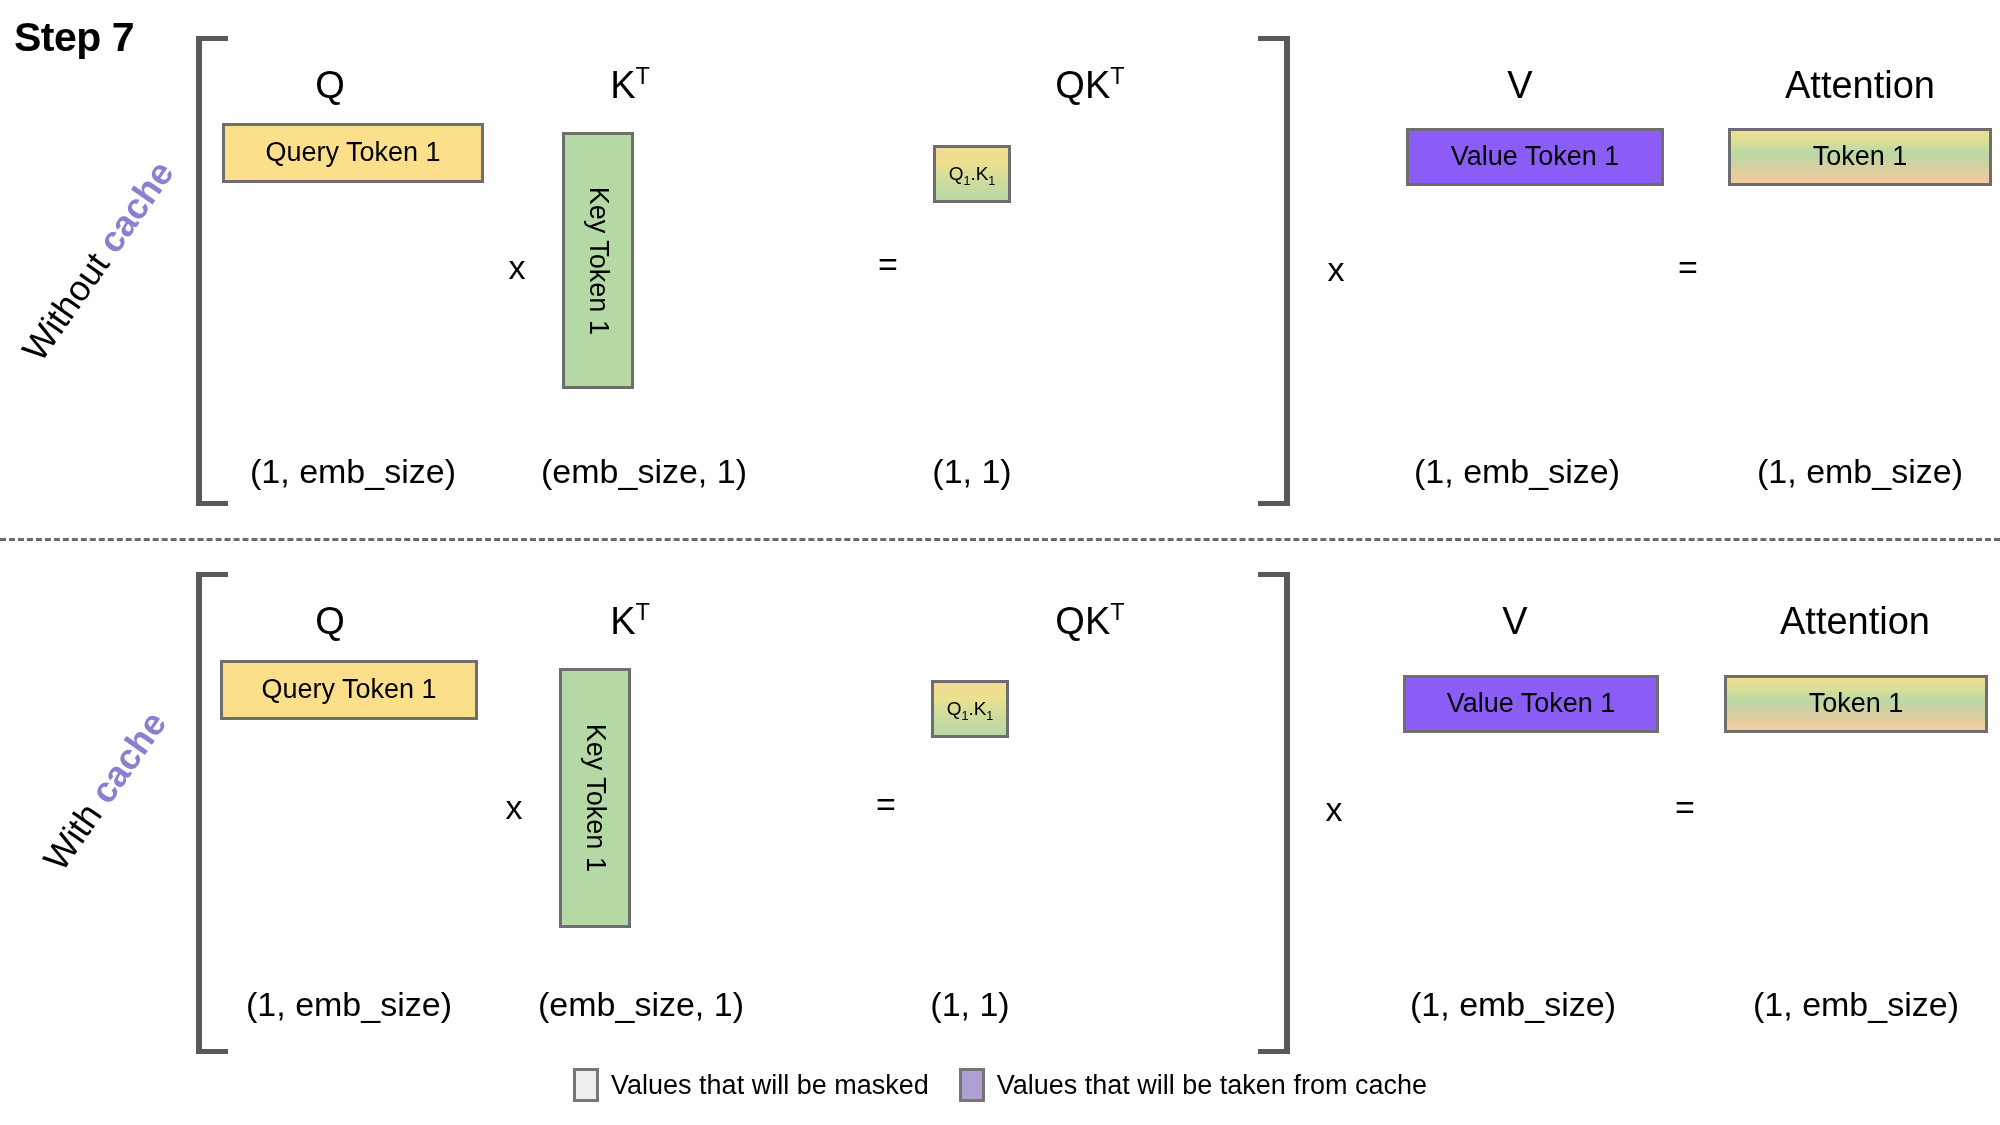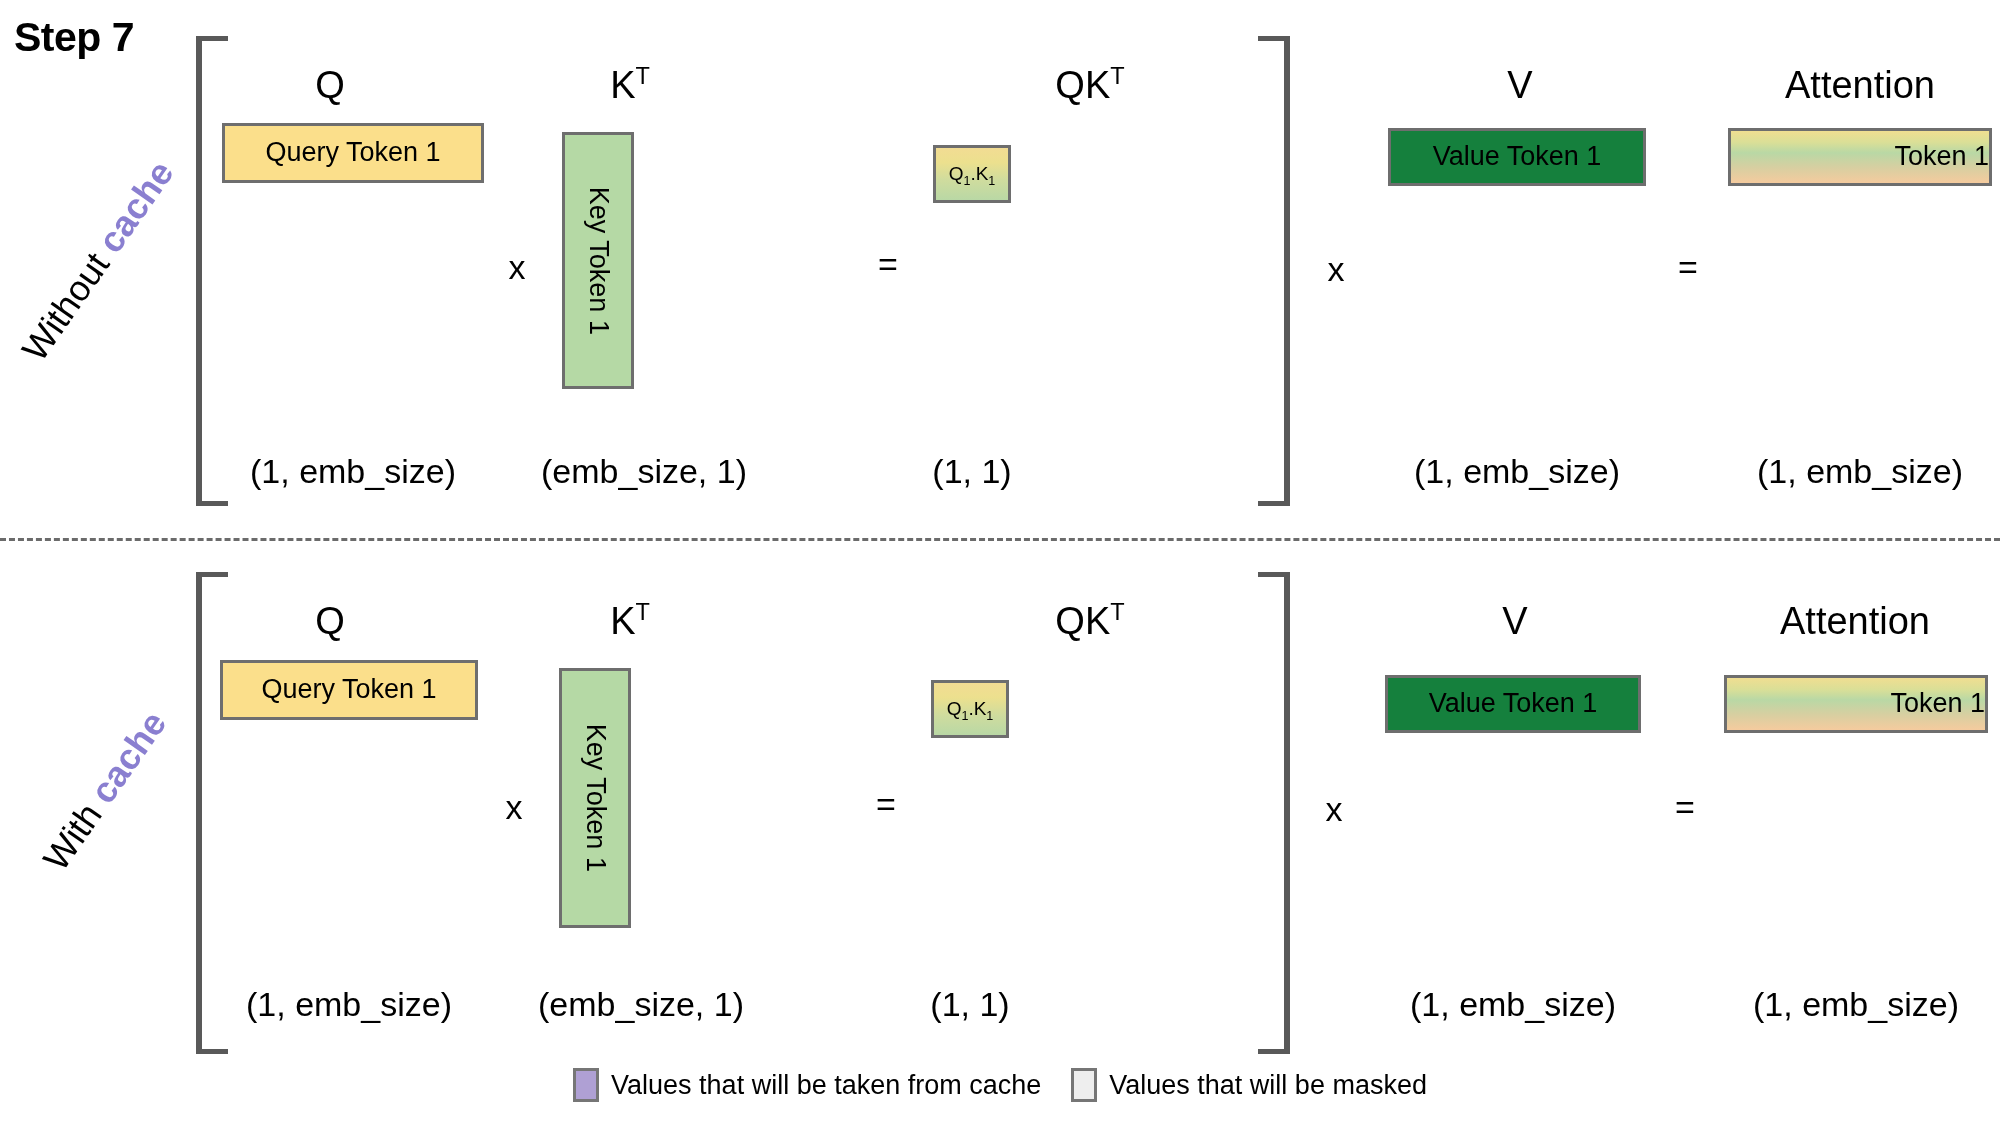--- a/index.html
+++ b/index.html
@@ -71,28 +71,27 @@
     box-sizing: border-box;
     display: flex;
     align-items: center;
     justify-content: center;
     font-size: 27px;
     text-align: center;
     line-height: 1.1;
   }
   .box.yellow { background: #fbdf8b; }
   .box.green  { background: #b5d9a5; }
-  .box.orange { background: #15803d; }
+  .box.orange { background: #8b5cf6; margin-left: 18px; }
   .box.grad-qk {
     background: linear-gradient(to bottom, #f2dc93 0%, #ece08e 28%, #cfdc9e 62%, #b9d8a5 100%);
     font-size: 19px;
   }
   .box.grad-attn {
     background: linear-gradient(to bottom, #f0de91 0%, #dadf97 22%, #b9d8a5 42%, #d7cfa1 70%, #f5cb9e 100%);
-    justify-content: flex-end;
   }
   .box .vtext {
     transform: rotate(90deg);
     transform-origin: 50% 50%;
     white-space: nowrap;
     font-size: 27px;
   }
   .box .sub {
     font-size: 0.66em;
     vertical-align: sub;
@@ -265,22 +264,22 @@
 
     <div class="abs dim" style="left:220px;top:985px;width:258px;">(1, emb_size)</div>
     <div class="abs dim" style="left:465px;top:985px;width:352px;">(emb_size, 1)</div>
     <div class="abs dim" style="left:910px;top:985px;width:120px;">(1, 1)</div>
     <div class="abs dim" style="left:1385px;top:985px;width:256px;">(1, emb_size)</div>
     <div class="abs dim" style="left:1724px;top:985px;width:264px;">(1, emb_size)</div>
   </div>
 
   <div class="abs legend-row">
     <div class="legend-item">
+      <span class="legend-swatch masked"></span>
+      <span class="legend-text">Values that will be masked</span>
+    </div>
+    <div class="legend-item">
       <span class="legend-swatch cached"></span>
       <span class="legend-text">Values that will be taken from cache</span>
     </div>
-    <div class="legend-item">
-      <span class="legend-swatch masked"></span>
-      <span class="legend-text">Values that will be masked</span>
-    </div>
   </div>
 
 </div>
 
 </body></html>

